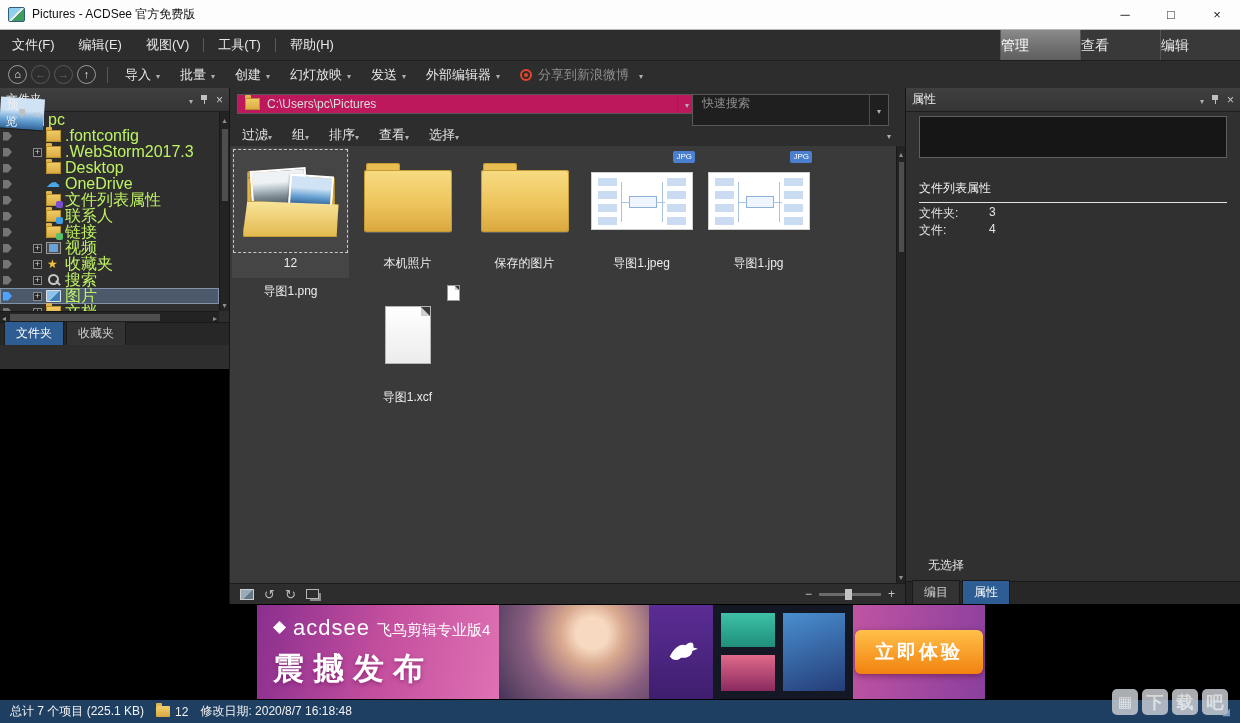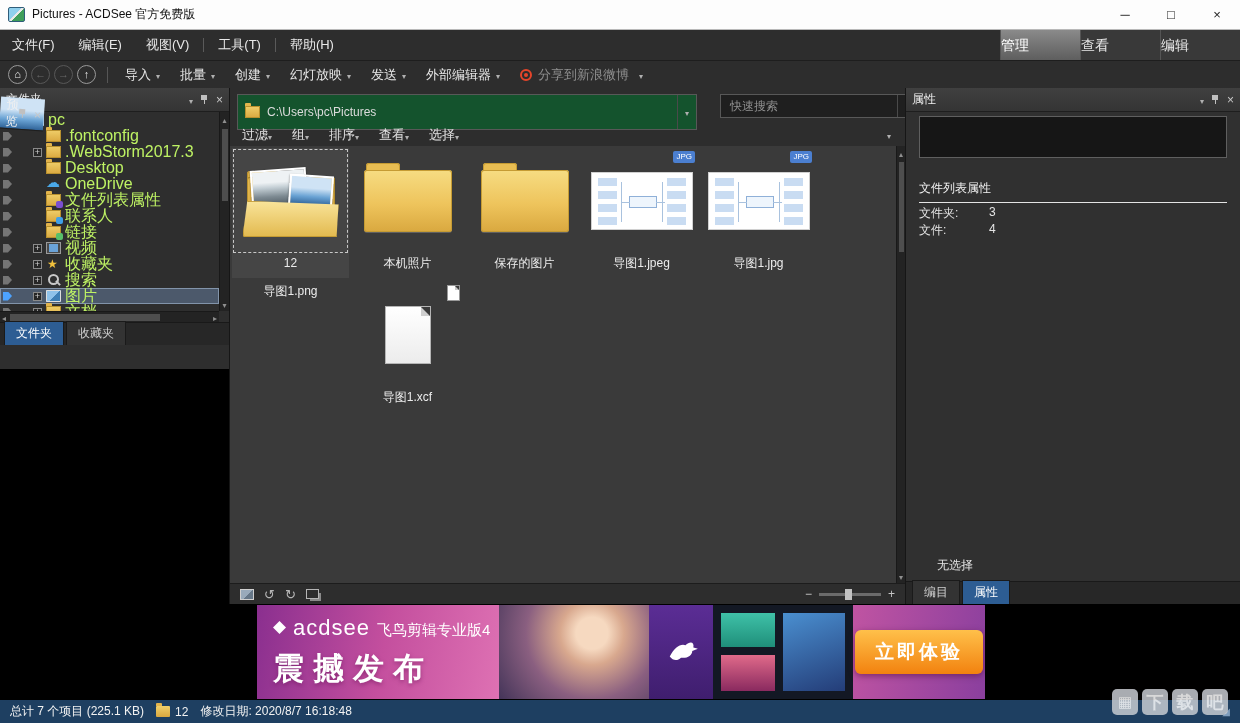--- a/index.html
+++ b/index.html
@@ -81,25 +81,25 @@
   .hs-spacer{flex:1}
 
   .side-tabs{position:absolute;left:0;right:0;top:234px;height:23px;background:#272727;display:flex;align-items:flex-end;padding-left:4px;gap:2px;border-top:1px solid #191919}
   .stab{padding:3px 11px;background:#333;color:#cfcfcf;border:1px solid #1a1a1a;border-bottom:none;font-size:12px}
   .stab.active{background:#2d5d93;color:#fff}
   .ph2{top:257px}
   .preview-area{position:absolute;left:0;right:0;top:281px;bottom:0;background:#000}
 
   
   .center{position:absolute;left:230px;top:88px;right:335px;bottom:119px;background:#2d2d2d}
-  .addr{position:absolute;left:7px;top:6px;width:460px;height:36px;background:#14532d;border:1px solid #585858;display:flex;align-items:center}
+  .addr{position:absolute;left:7px;top:6px;width:460px;height:20px;background:#be185d;border:1px solid #585858;display:flex;align-items:center}
   .addr .ti-folder{margin:0 7px}
   .addr-text{flex:1;color:#dcdcdc;font-size:12px}
   .box-drop{width:19px;height:100%;border-left:1px solid #4a4a4a;display:flex;align-items:center;justify-content:center}
-  .search{position:absolute;left:490px;top:6px;width:197px;height:24px;background:#1f1f1f;border:1px solid #585858;display:flex;align-items:center}
+  .search{position:absolute;left:462px;top:6px;width:197px;height:32px;background:#1f1f1f;border:1px solid #585858;display:flex;}
   .search-text{flex:1;color:#8f8f8f;padding-left:9px;font-size:12px}
   .filters{position:absolute;left:12px;top:36px;height:22px;display:flex;gap:20px;align-items:center}
   .fbtn{display:flex;align-items:center;color:#e2e2e2;font-size:13px}
   .filters-end{position:absolute;right:14px;top:40px}
 
   .gridwrap{position:absolute;left:0;right:9px;top:58px;bottom:21px;background:#3a3a3a;display:flex;flex-wrap:wrap;align-content:flex-start;padding:2px 0 0 2px}
   .gitem{width:117px;height:130px;margin-bottom:4px;position:relative}
   .gitem .thumb{height:106px;display:flex;align-items:center;justify-content:center;position:relative}
   .gitem.sel{background:#454545}
   .gitem.sel .thumb{outline:1px dashed #c8c8c8;outline-offset:-2px}
@@ -145,21 +145,21 @@
   .zoom-thumb{position:absolute;left:26px;top:-4px;width:7px;height:11px;background:#c2c2c2}
 
   
   .rpanel{position:absolute;right:0;top:88px;width:335px;bottom:119px;background:#303030;border-left:1px solid #161616}
   .prop-box{position:absolute;left:13px;right:13px;top:28px;height:42px;background:#161616;border:1px solid #5f5f5f}
   .sec-title{position:absolute;left:13px;right:13px;top:92px;color:#f2f2f2;font-size:12px;padding-bottom:5px;border-bottom:1px solid #e4e4e4}
   .prow{position:absolute;left:13px;display:flex;font-size:12px;color:#e4e4e4}
   .prow .plabel{width:70px}
   .prow1{top:117px}
   .prow2{top:134px}
-  .noselect{position:absolute;left:31px;bottom:30px;color:#e4e4e4}
+  .noselect{position:absolute;left:22px;bottom:30px;color:#e4e4e4}
   .rtabs{position:absolute;left:0;right:0;bottom:0;height:23px;background:#272727;border-top:1px solid #191919;display:flex;align-items:flex-end;padding-left:6px;gap:2px}
 
   
   .bottomstrip{position:absolute;left:0;right:0;top:604px;height:96px;background:#000}
   .ad{position:absolute;left:257px;top:1px;width:728px;height:94px;display:flex;align-items:center;overflow:hidden;background:linear-gradient(100deg,#8a2f8f 0%,#c44f9e 18%,#ee86c0 45%,#e06cb0 62%,#c054a2 80%,#8a3f9e 100%)}
   .ad-left{width:242px;padding-left:16px;flex:0 0 auto}
   .ad-logo-row{display:flex;align-items:baseline;gap:7px}
   .diamond{width:13px;height:13px;background:#fff;clip-path:polygon(50% 0,100% 50%,50% 100%,0 50%);align-self:center}
   .brand{color:#fff;font-size:22px;font-weight:normal;letter-spacing:1px}
   .product{color:#fff;font-size:15px}

